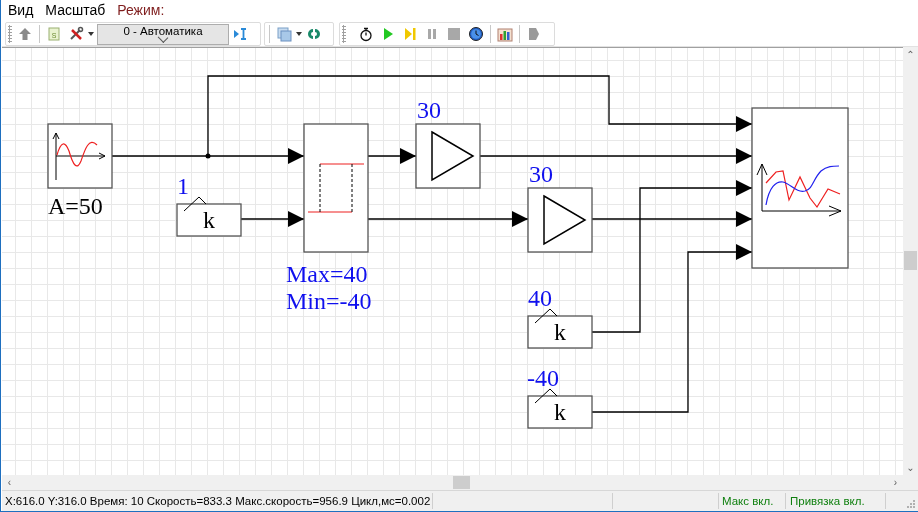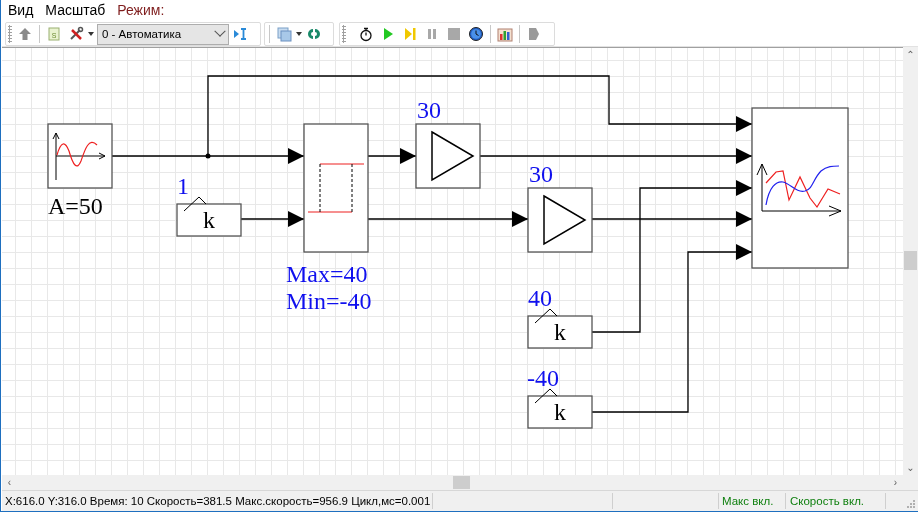--- a/index.html
+++ b/index.html
@@ -9,21 +9,21 @@
   #menubar { position: absolute; left: 1px; top: 0; width: 916px; height: 20px; background: #fff; display: flex; align-items: center; }
   .menu-item { padding: 0 6px; font-size: 14px; line-height: 20px; }
   .menu-item.disabled { color: #7f1d1d; }
   #toolbar { position: absolute; left: 1px; top: 20px; width: 916px; height: 27px; background: #fff; border-bottom: 1px solid #e2e2e2; }
   .tb-group { position: absolute; top: 2px; height: 24px; border: 1px solid #dcdcdc; border-radius: 2px; background: #fff; display: flex; align-items: center; }
   .grip { width: 4px; height: 18px; margin: 0 2px 0 2px; background-image: radial-gradient(#a0a0a0 1px, transparent 1.2px); background-size: 3px 3px; }
   .tb-btn { width: 20px; height: 20px; display: flex; align-items: center; justify-content: center; margin: 0 1px; }
   .tb-sep { width: 1px; height: 18px; background: #c8c8c8; margin: 0 3px; }
   .tb-drop { width: 8px; height: 20px; display: flex; align-items: center; justify-content: center; }
   .tb-drop::after { content: ""; border-left: 3px solid transparent; border-right: 3px solid transparent; border-top: 4px solid #333; }
-  #mode-select { width: 132px; height: 21px; border: 1px solid #adadad; background: #e5e5e5; display: flex; align-items: center; justify-content: space-between; padding: 0 4px; font-size: 11.5px; margin-left: 2px; }
+  #mode-select { width: 132px; height: 21px; border: 1px solid #adadad; background: #e5e5e5; display: flex; align-items: center; justify-content: space-between; padding: 0 4px; font-size: 11.5px; margin-left: 2px; flex-direction: column; }
   #mode-select .chev { width: 8px; height: 8px; border-right: 1px solid #555; border-bottom: 1px solid #555; transform: rotate(45deg) translate(-2px,-2px); }
   #canvas-wrap { position: absolute; left: 1px; top: 47px; width: 901px; height: 428px; overflow: hidden; background-color: #fff;
     background-image: linear-gradient(to right, #e8e8e8 1px, transparent 1px), linear-gradient(to bottom, #e8e8e8 1px, transparent 1px);
     background-size: 16px 16px; background-position: 13px 12px; border-top: 1px solid #a0a0a0; }
   #canvas-wrap svg { position: absolute; left: -1px; top: -47px; }
   #vscroll { position: absolute; left: 902px; top: 47px; width: 15px; height: 428px; background: #f0f0f0; }
   #hscroll { position: absolute; left: 1px; top: 475px; width: 901px; height: 15px; background: #f0f0f0; }
   #corner { position: absolute; left: 902px; top: 475px; width: 15px; height: 15px; background: #f0f0f0; }
   .sb-thumb { position: absolute; background: #cdcdcd; }
   .sb-arrow { position: absolute; width: 15px; height: 15px; display: flex; align-items: center; justify-content: center; color: #606060; font-size: 10px; }
@@ -238,27 +238,27 @@
     <div class="sb-arrow" style="bottom:0; left:0;">⌄</div>
   </div>
   <div id="hscroll">
     <div class="sb-arrow" style="left:0; top:0;">‹</div>
     <div class="sb-thumb" style="top:1px; height:13px; left:451px; width:17px;"></div>
     <div class="sb-arrow" style="right:0; top:0;">›</div>
   </div>
   <div id="corner"></div>
 
   <div id="statusbar">
-    <div class="st-cell" style="left:0; width:430px;">X:616.0  Y:316.0 Время: 10 Скорость=381.5 Макс.скорость=956.9 Цикл,мс=0.001</div>
+    <div class="st-cell" style="left:0; width:430px;">X:616.0  Y:316.0 Время: 10 Скорость=833.3 Макс.скорость=956.9 Цикл,мс=0.002</div>
     <div class="st-div" style="left:430px;"></div>
     <div class="st-div" style="left:610px;"></div>
     <div class="st-div" style="left:716px;"></div>
     <div class="st-cell green" style="left:717px; width:66px;">Макс вкл.</div>
     <div class="st-div" style="left:783px;"></div>
-    <div class="st-cell green" style="left:785px; width:100px;">Скорость вкл.</div>
+    <div class="st-cell green" style="left:785px; width:100px;">Привязка вкл.</div>
     <div class="st-div" style="left:883px;"></div>
     <svg style="position:absolute; right:3px; bottom:3px;" width="10" height="10">
       <g fill="#b0b0b0">
           <rect x="8" y="2" width="2" height="2"></rect>
           <rect x="5" y="5" width="2" height="2"></rect>
           <rect x="8" y="5" width="2" height="2"></rect>
           <rect x="2" y="8" width="2" height="2"></rect>
           <rect x="5" y="8" width="2" height="2"></rect>
           <rect x="8" y="8" width="2" height="2"></rect>
         </g>

